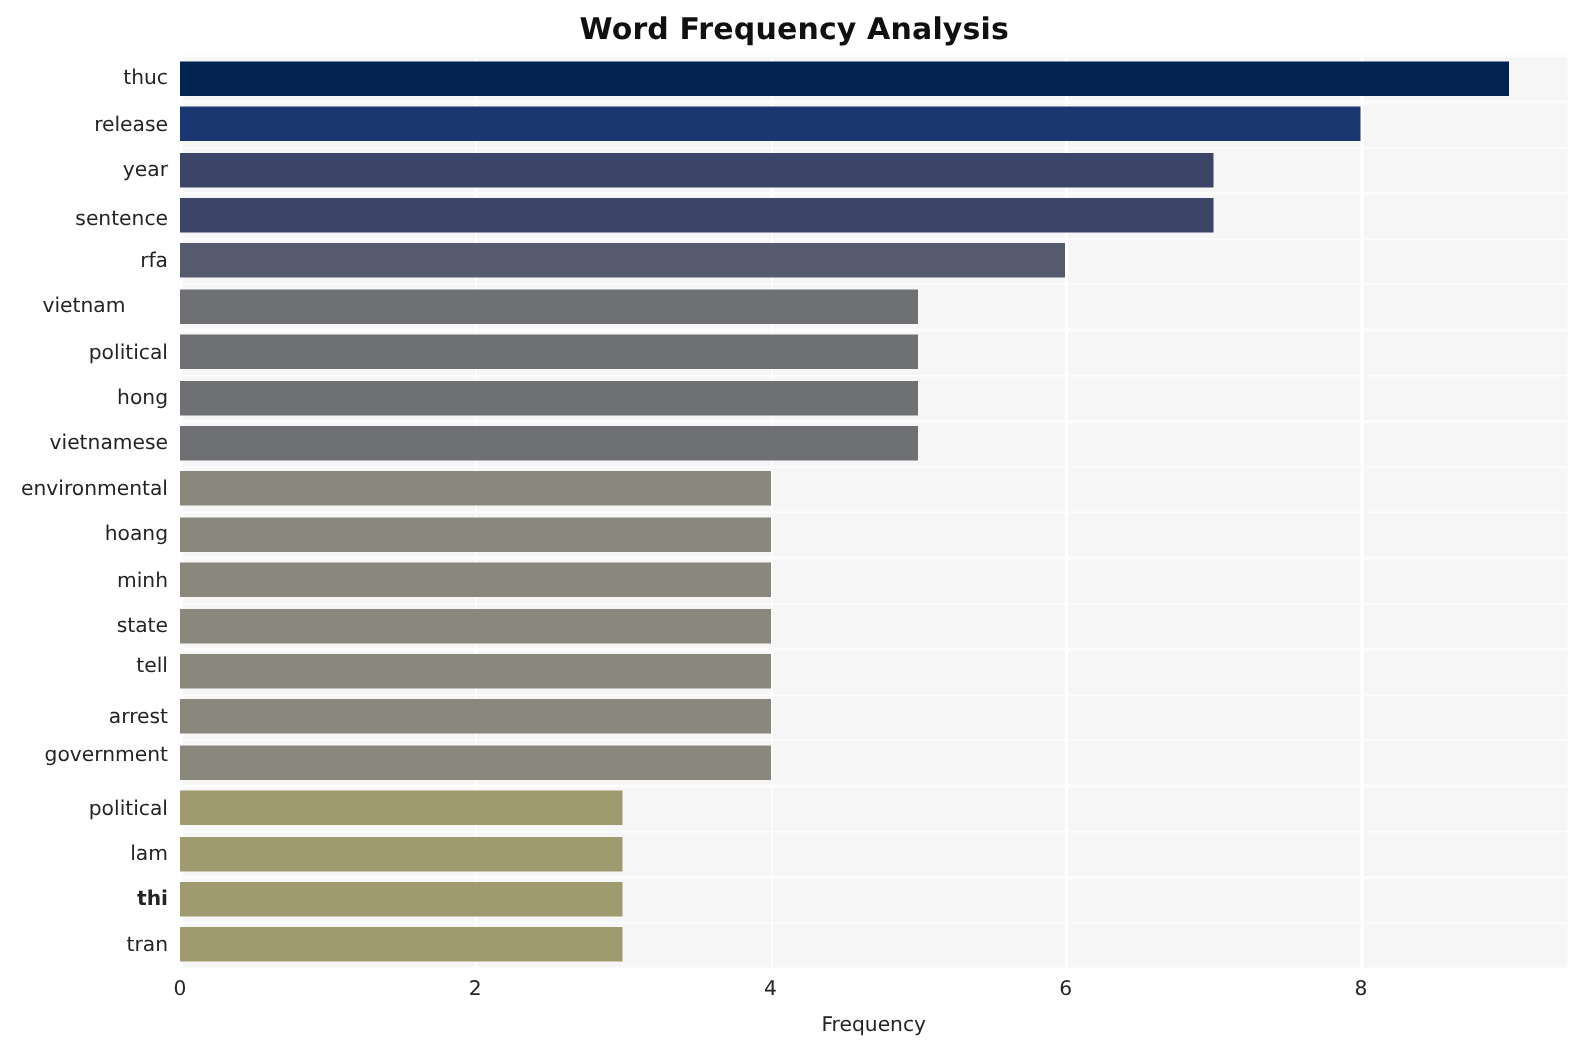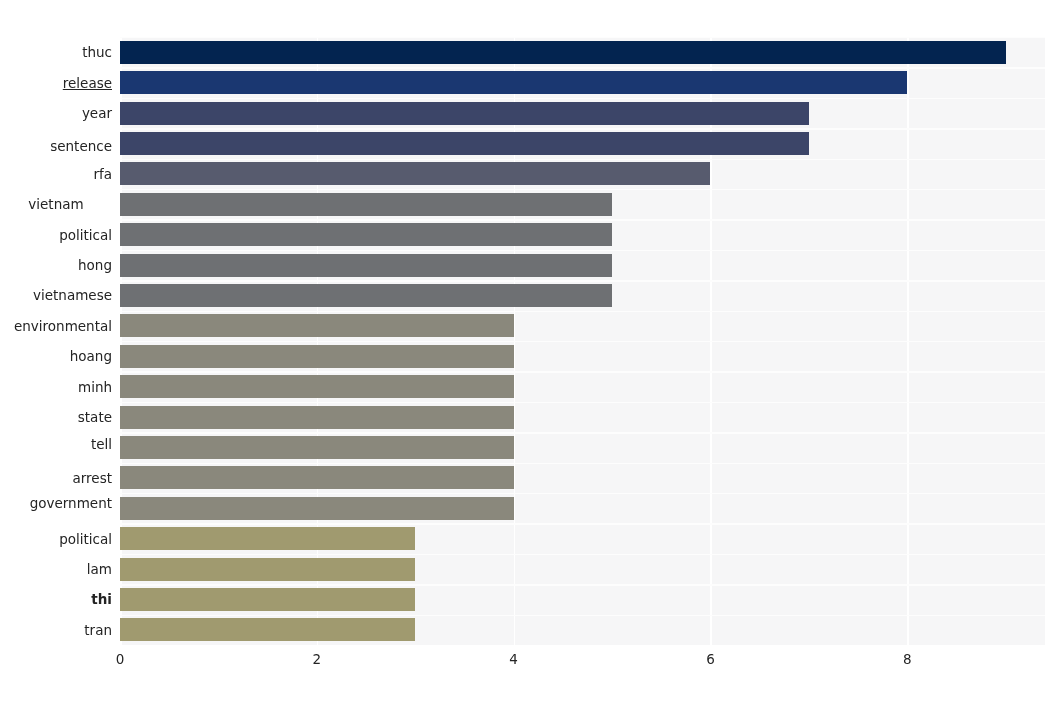--- a/index.html
+++ b/index.html
@@ -123,20 +123,21 @@
     font-size: 13.5px;
     color: #242424;
     line-height: 18px;
   }
 </style>
 </head>
 <body>
 
 <div id="figure">
 
+  <div id="chart-title">Word Frequency Analysis</div>
 
   <div id="plot-area">
     <div id="grid-v-layer">
         <div class="gridline-v" style="left: 0px;"></div>
         <div class="gridline-v" style="left: 196.809px;"></div>
         <div class="gridline-v" style="left: 393.617px;"></div>
         <div class="gridline-v" style="left: 590.426px;"></div>
         <div class="gridline-v" style="left: 787.234px;"></div>
       </div>
     <div id="grid-h-layer">
@@ -180,21 +181,21 @@
         <div class="bar" title="government: 4" style="width: 393.617px; top: 459.7px; background: rgb(138, 136, 124);"></div>
         <div class="bar" title="prisoners: 3" style="width: 295.213px; top: 490.1px; background: rgb(160, 154, 111);"></div>
         <div class="bar" title="lam: 3" style="width: 295.213px; top: 520.5px; background: rgb(160, 154, 111);"></div>
         <div class="bar" title="thi: 3" style="width: 295.213px; top: 550.9px; background: rgb(160, 154, 111);"></div>
         <div class="bar" title="tran: 3" style="width: 295.213px; top: 581.3px; background: rgb(160, 154, 111);"></div>
       </div>
   </div>
 
   <div id="y-labels">
       <div class="y-tick-label" style="top: 7.2px;">thuc</div>
-      <div class="y-tick-label" style="top: 37.6px; text-decoration: underline;">release</div>
+      <div class="y-tick-label" style="top: 37.6px;">release</div>
       <div class="y-tick-label" style="top: 68px;">year</div>
       <div class="y-tick-label" style="top: 101px;">sentence</div>
       <div class="y-tick-label" style="top: 128.8px;">rfa</div>
       <div class="y-tick-label" style="top: 159.2px; text-align: center;">vietnam</div>
       <div class="y-tick-label" style="top: 189.6px;">political</div>
       <div class="y-tick-label" style="top: 220px;">hong</div>
       <div class="y-tick-label" style="top: 250.4px;">vietnamese</div>
       <div class="y-tick-label" style="top: 280.8px;">environmental</div>
       <div class="y-tick-label" style="top: 311.2px;">hoang</div>
       <div class="y-tick-label" style="top: 341.6px;">minh</div>
@@ -208,14 +209,15 @@
       <div class="y-tick-label" style="top: 584.8px;">tran</div>
     </div>
   <div id="x-labels">
       <div class="x-tick-label" style="left: 120px;">0</div>
       <div class="x-tick-label" style="left: 316.809px;">2</div>
       <div class="x-tick-label" style="left: 513.617px;">4</div>
       <div class="x-tick-label" style="left: 710.426px;">6</div>
       <div class="x-tick-label" style="left: 907.234px;">8</div>
     </div>
 
+  <div id="x-axis-title">Frequency</div>
 
 </div>
 
 </body></html>

